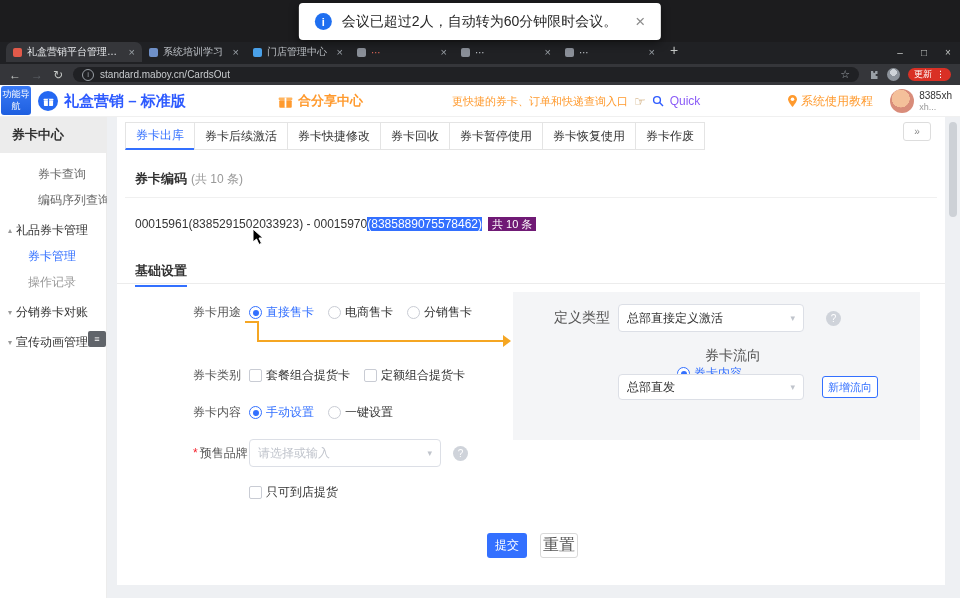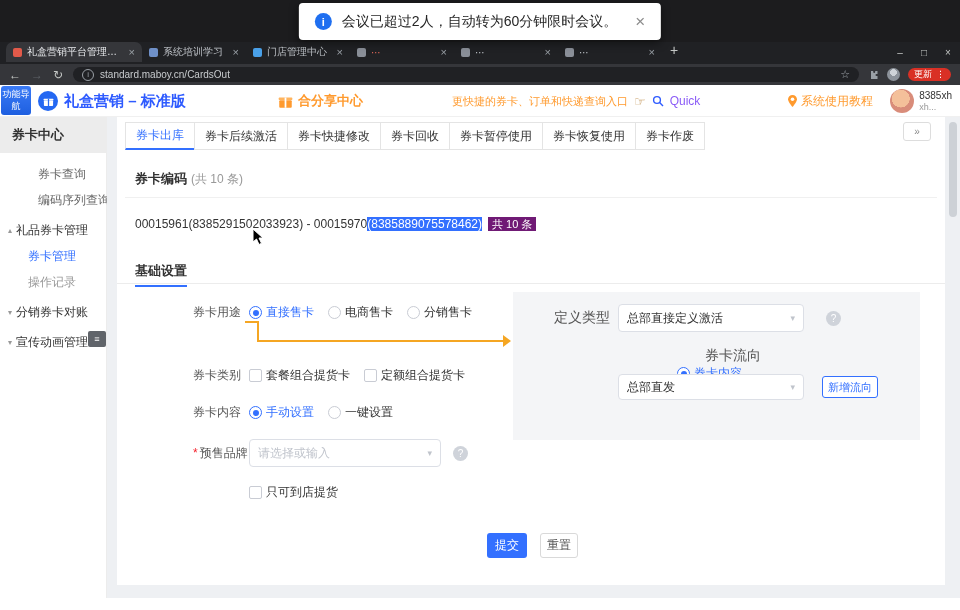--- a/index.html
+++ b/index.html
@@ -110,21 +110,21 @@
   .arrow-v{position:absolute;left:140px;top:32px;width:2px;height:21px;background:#f5a623;}
   .arrow-h{position:absolute;left:140px;top:51px;width:248px;height:2px;background:#f5a623;}
   .arrow-head{position:absolute;left:386px;top:46px;width:0;height:0;border-left:8px solid #f5a623;border-top:6px solid transparent;border-bottom:6px solid transparent;}
 
   .gpanel{position:absolute;left:396px;top:3px;width:407px;height:148px;background:#f4f5f7;}
   .gp-row{position:absolute;left:0;width:100%;display:flex;align-items:center;}
   .gp-label{width:97px;text-align:right;font-size:14px;color:#555;margin-right:8px;flex:none;white-space:nowrap;}
   .btn-outline{margin-left:18px;width:56px;height:22px;border:1px solid #3370ff;color:#3370ff;background:#fff;border-radius:3px;font-size:11px;font-family:inherit;padding:0;}
 
   .btn-submit{position:absolute;left:370px;top:416px;width:40px;height:25px;background:#3370ff;color:#fff;border:none;border-radius:3px;font-size:12px;font-family:inherit;padding:0;}
-  .btn-reset{position:absolute;left:423px;top:416px;width:38px;height:25px;background:#fff;color:#555;border:1px solid #d9d9d9;border-radius:3px;font-size:12px;font-family:inherit;padding:0;}
+  .btn-reset{position:absolute;left:423px;top:416px;width:38px;height:25px;background:#fff;color:#555;border:1px solid #d9d9d9;border-radius:3px;font-size:16px;font-family:inherit;padding:0;}
 
   .cursor{position:absolute;left:252px;top:228px;z-index:70;}
 
   
   .bottom-bar{position:absolute;left:0;top:598px;width:100%;height:12px;background:#0a0a0a;display:flex;align-items:center;gap:7px;padding:0 3px;box-sizing:border-box;}
   .bb-green{width:9px;height:9px;border-radius:2px;background:#58b43c;flex:none;}
   .bb-ic{display:flex;align-items:center;flex:none;}
   .bb-text{color:#fff;font-size:10px;line-height:12px;white-space:nowrap;}
 </style>
 </head>

